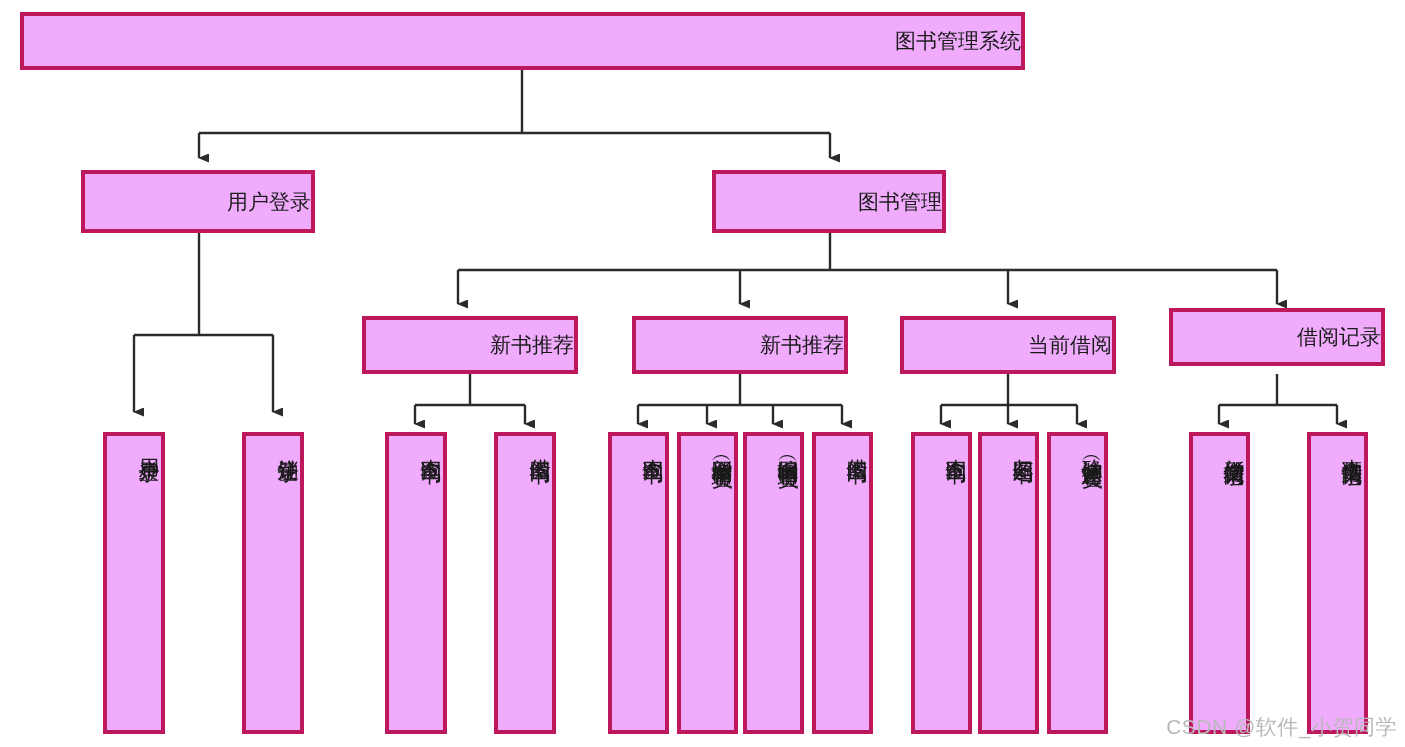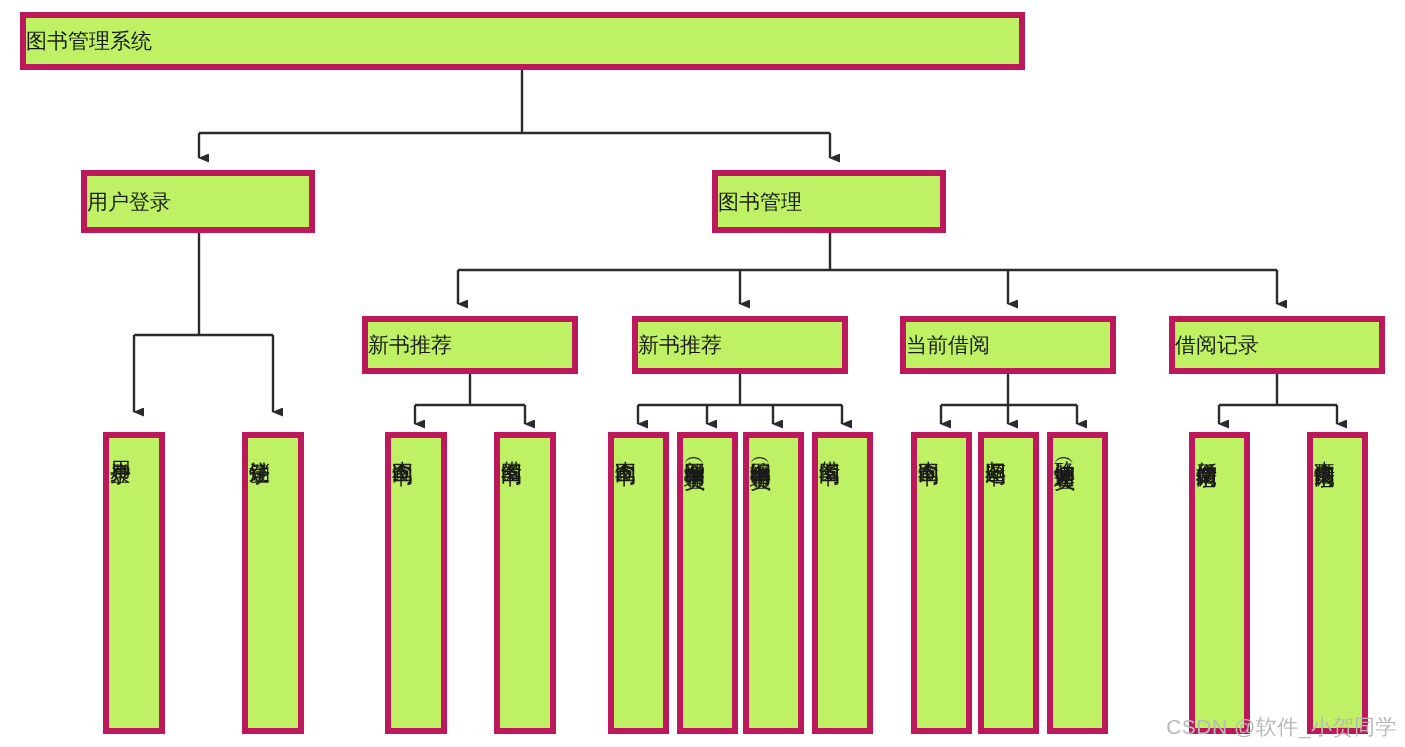--- a/index.html
+++ b/index.html
@@ -22,25 +22,25 @@
   svg.edges {
     position: absolute;
     left: 0;
     top: 0;
     width: 1405px;
     height: 747px;
   }
   .node {
     position: absolute;
     box-sizing: border-box;
-    background: #bef264;
-    border: 6px solid #be185d;
+    background: #f0abfc;
+    border: 4px solid #be185d;
     display: flex;
     align-items: center;
-    justify-content: flex-start;
+    justify-content: flex-end;
     z-index: 2;
   }
   .node .label {
     color: #1a1a1a;
     line-height: 1.12;
     text-align: center;
     white-space: nowrap;
   }
   .node.horiz .label {
     font-size: 21px;
@@ -135,21 +135,21 @@
 
   <div class="node horiz" style="left:712px; top:170px; width:234px; height:63px;">
     <span class="label">图书管理</span>
   </div>
   <div class="node horiz" style="left:632px; top:316px; width:216px; height:58px;">
     <span class="label">新书推荐</span>
   </div>
   <div class="node horiz" style="left:900px; top:316px; width:216px; height:58px;">
     <span class="label">当前借阅</span>
   </div>
-  <div class="node horiz" style="left:1169px; top:316px; width:216px; height:58px;">
+  <div class="node horiz" style="left:1169px; top:308px; width:216px; height:58px;">
     <span class="label">借阅记录</span>
   </div>
 
   <div class="node vert" style="left:103px; top:432px; width:62px; height:302px;">
     <span class="label">用户登录</span>
   </div>
   <div class="node vert" style="left:242px; top:432px; width:62px; height:302px;">
     <span class="label">注销登录</span>
   </div>
 

